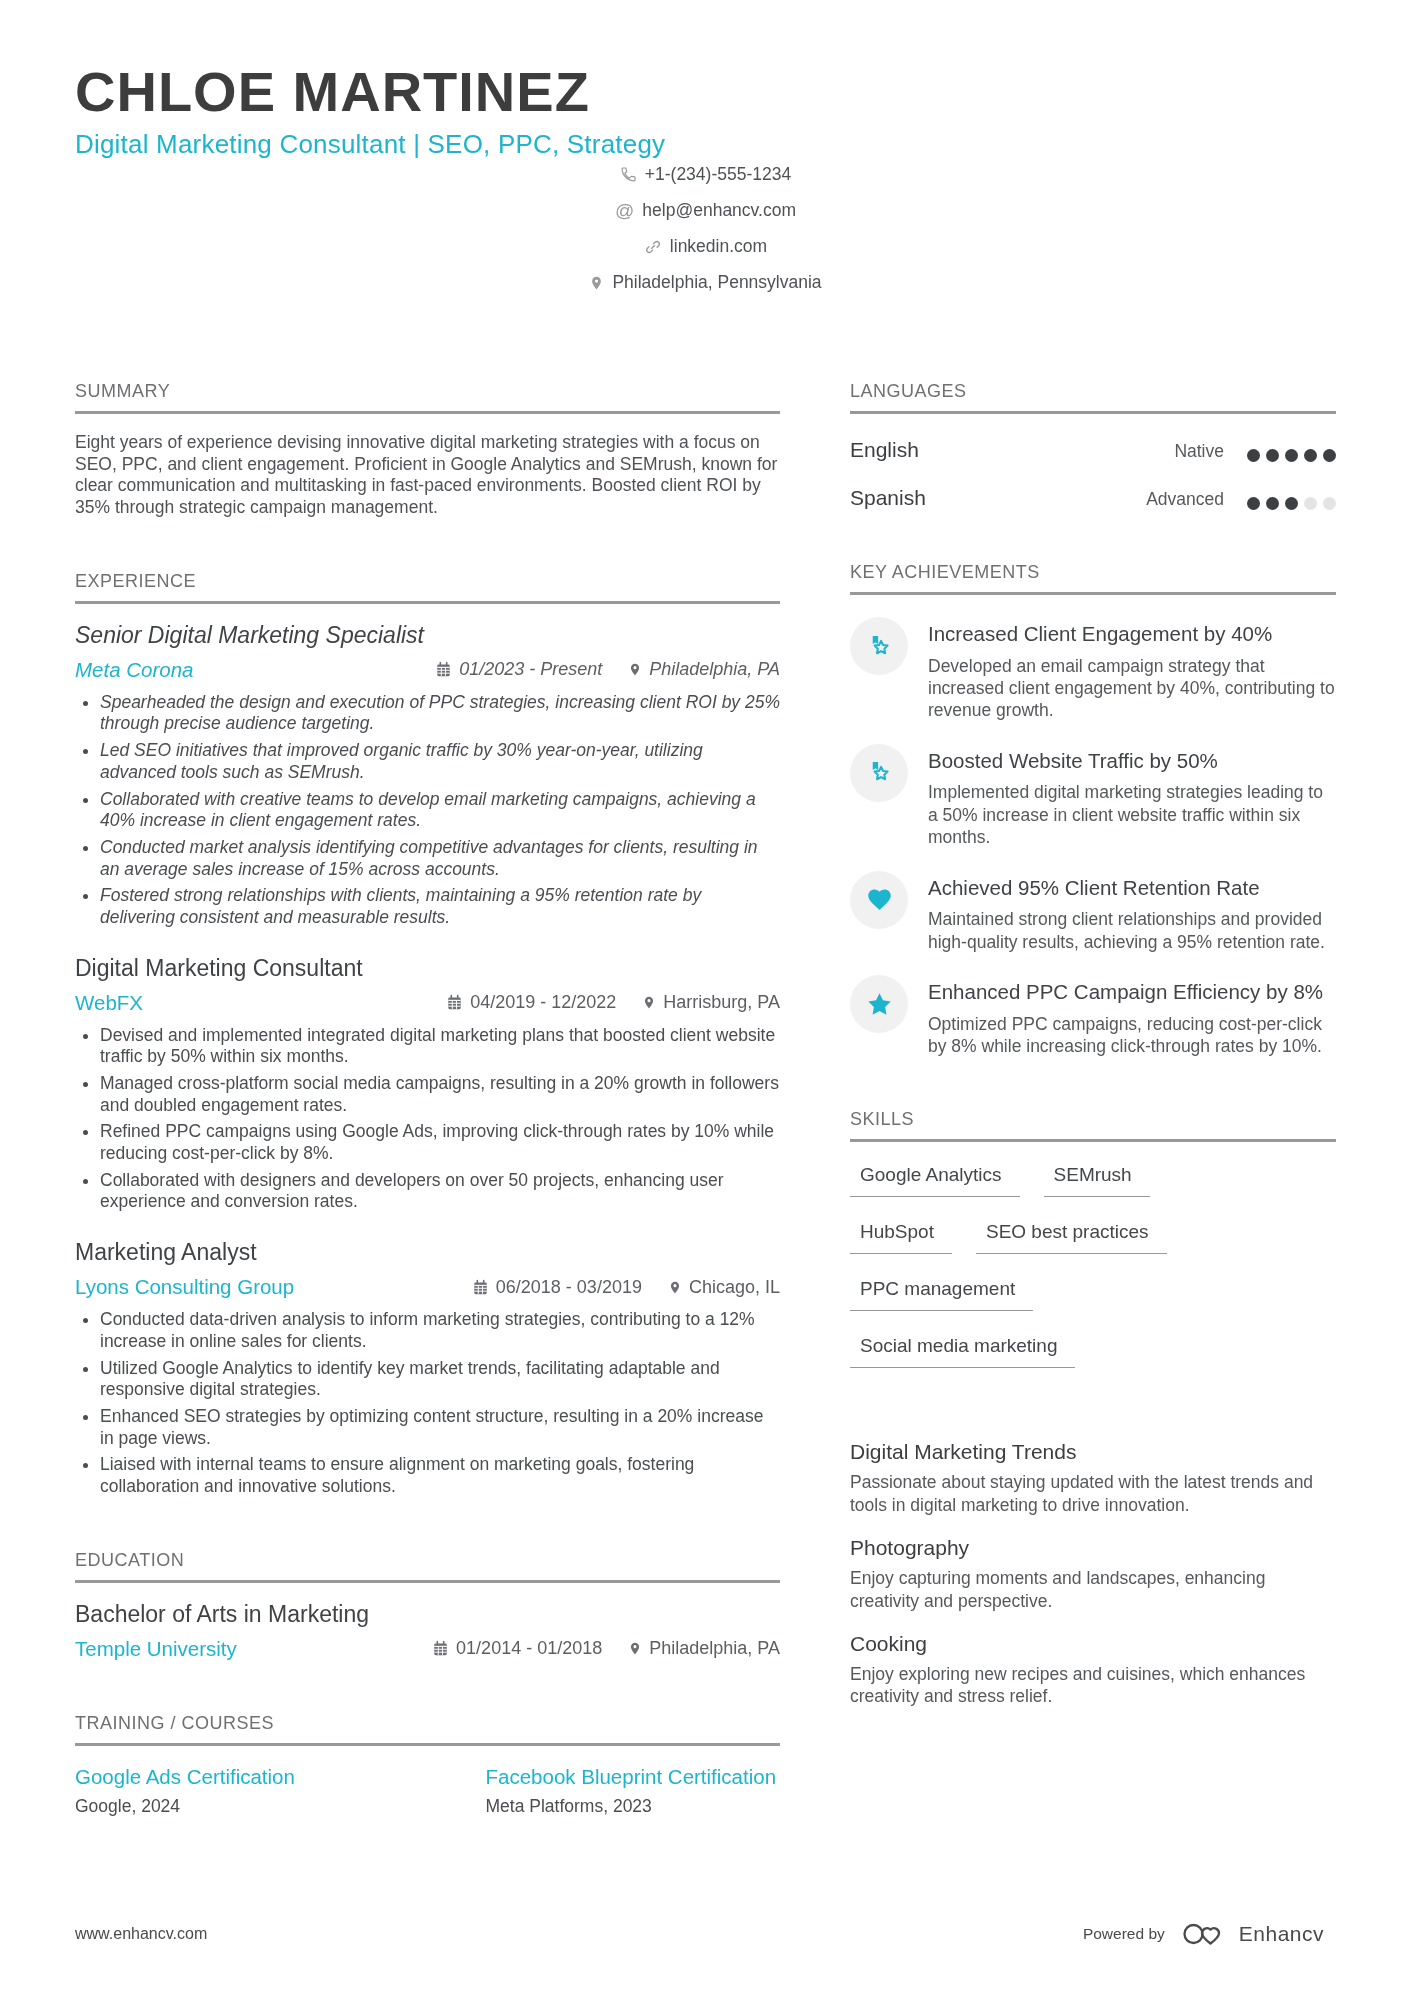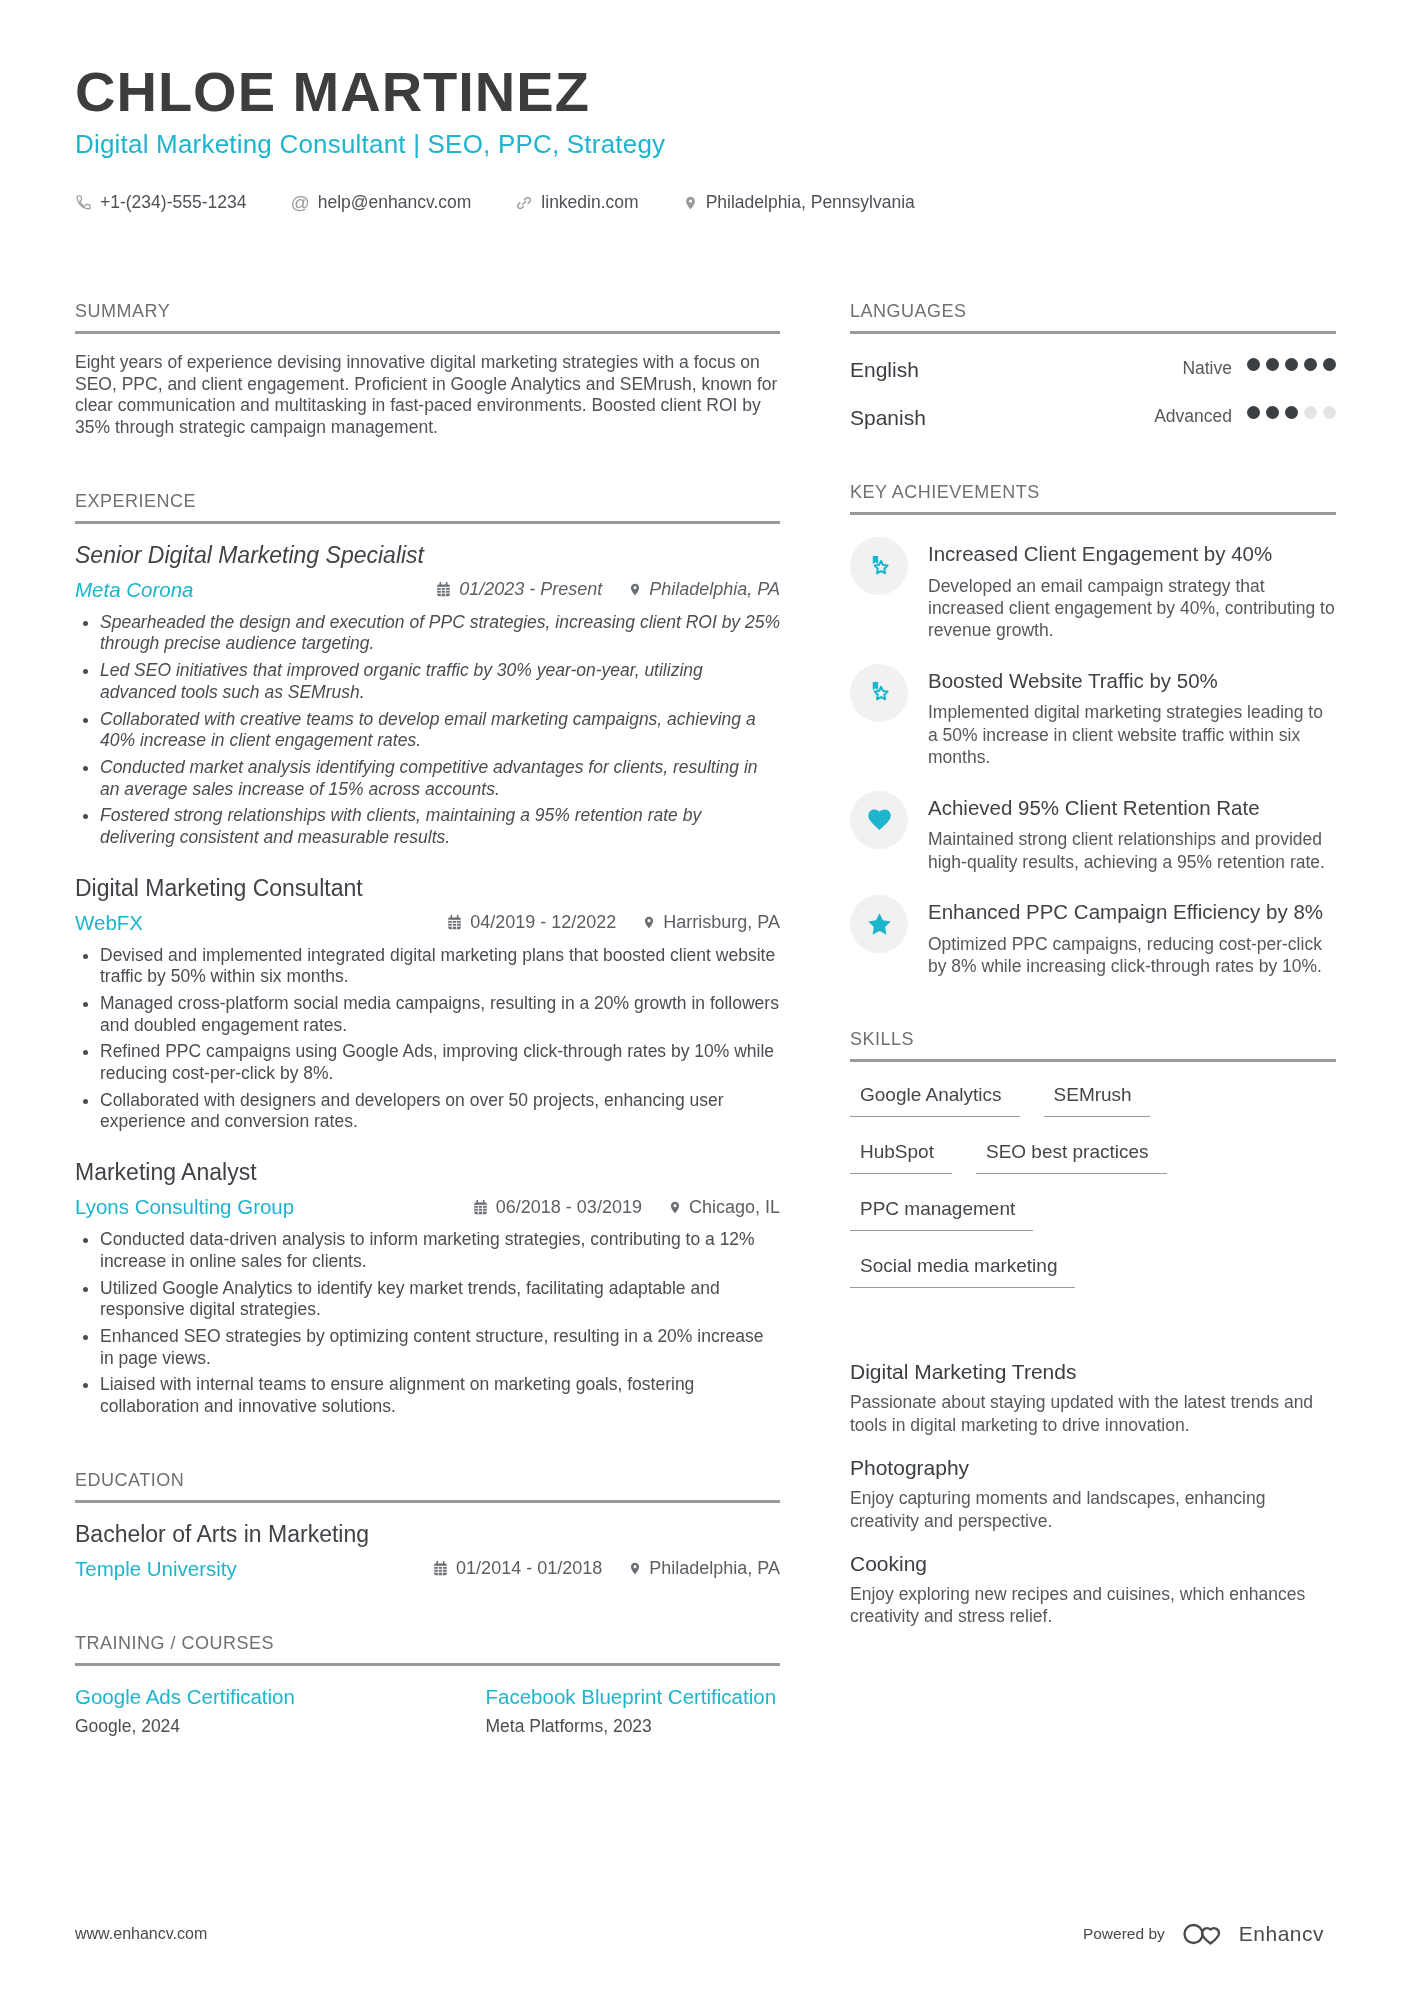--- a/index.html
+++ b/index.html
@@ -5,21 +5,21 @@
   * { margin:0; padding:0; box-sizing:border-box; }
   html,body { background:#e8e8e8; }
   body { font-family:"Liberation Sans","DejaVu Sans",sans-serif; }
   .page {
     width:1410px; height:1995px; background:#ffffff; position:relative;
     padding:64px 74px 0 75px; overflow:hidden;
   }
   
   .name { font-size:56px; font-weight:700; color:#3d3d3d; letter-spacing:1px; line-height:1.0; }
   .subtitle { font-size:26px; color:#1cb5cd; margin-top:9px; letter-spacing:.2px; }
-  .contact-row { display:flex; align-items:center; gap:44px; margin-top:32px; font-size:17.5px; color:#4e5berg; color:#4e5156; }
+  .contact-row { display:flex; align-items:center; gap:15px; margin-top:4px; font-size:17.5px; color:#4e5berg; color:#4e5156;flex-direction:column; }
   .contact { display:inline-flex; align-items:center; gap:8px; }
   .contact .cicon { color:#9a9a9a; display:inline-flex; align-items:center; }
   .at-glyph { font-size:19px; color:#9a9a9a; line-height:1; }
   
   .columns { display:flex; gap:70px; margin-top:42px; }
   .col-left { width:705px; flex:none; }
   .col-right { flex:1; min-width:0; }
   section { margin-top:52px; }
   section.first { margin-top:0; }
   h2.sec {
@@ -37,21 +37,21 @@
   .meta-item + .meta-item { margin-left:26px; }
   .meta-item .micon { color:#6b6e73; display:inline-flex; }
   .bullets { margin:10px 0 0 0; padding-left:25px; }
   .bullets li { font-size:17.5px; line-height:1.24; color:#4a4d51; margin-bottom:5px; }
   .degree { font-size:23px; font-weight:500; color:#3f4246; margin-top:6px; }
   .courses { display:flex; gap:116px; margin-top:0; }
   .course { width:295px; }
   .course-title { font-size:20.5px; color:#1cb5cd; line-height:1.25; }
   .course-org { font-size:17.5px; color:#4a4d51; margin-top:7px; }
   
-  .lang-row { display:flex; align-items:flex-start; margin:24px 0; }
+  .lang-row { display:flex; align-items:flex-end; margin:24px 0;gap:8px; }
   .lang-name { flex:1; font-size:21px; color:#3a3d41; }
   .lang-level { font-size:17.5px; color:#55585c; margin-right:15px; }
   .dots { display:inline-flex; gap:6px; }
   .dot { width:13px; height:13px; border-radius:50%; background:#e4e4e4; }
   .dot.f { background:#3c4043; }
   .ach { display:flex; margin-top:22px; }
   .ach-icon { width:58px; height:58px; border-radius:50%; background:#f1f1f1; flex:none;
               display:flex; align-items:center; justify-content:center; margin-right:20px; color:#1cb5cd; }
   .ach-title { font-size:20.5px; color:#3f4246; line-height:1.25; padding-top:4px; }
   .ach-text { font-size:17.5px; color:#55585c; line-height:1.28; margin-top:8px; }

